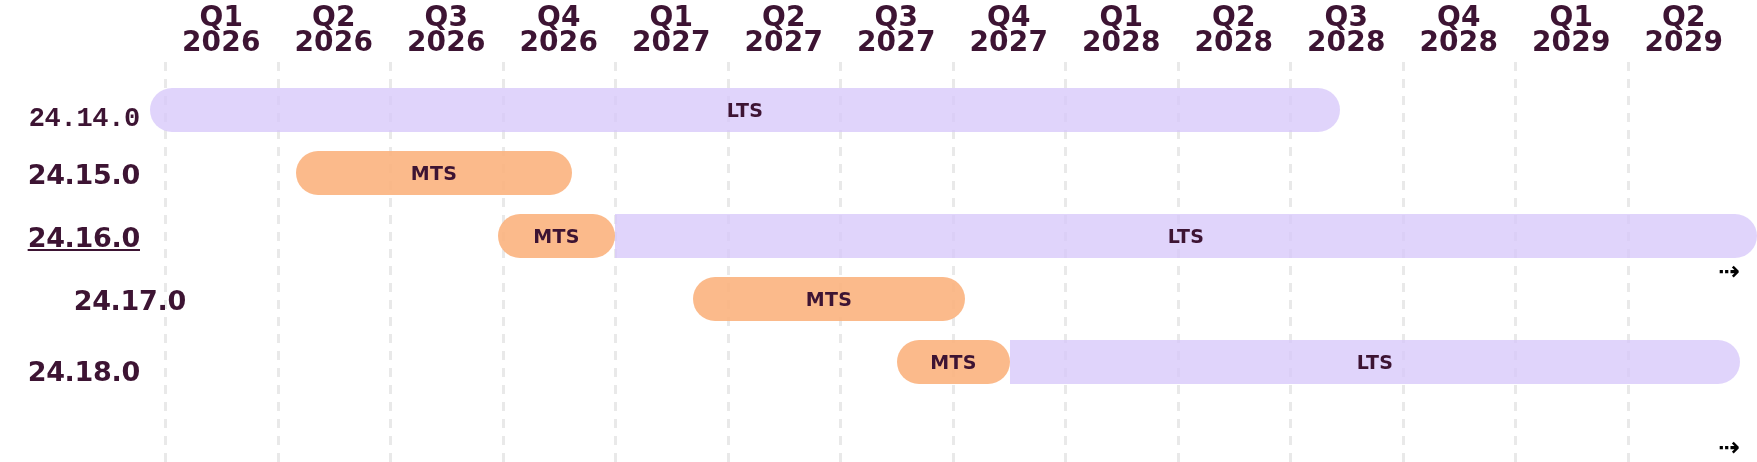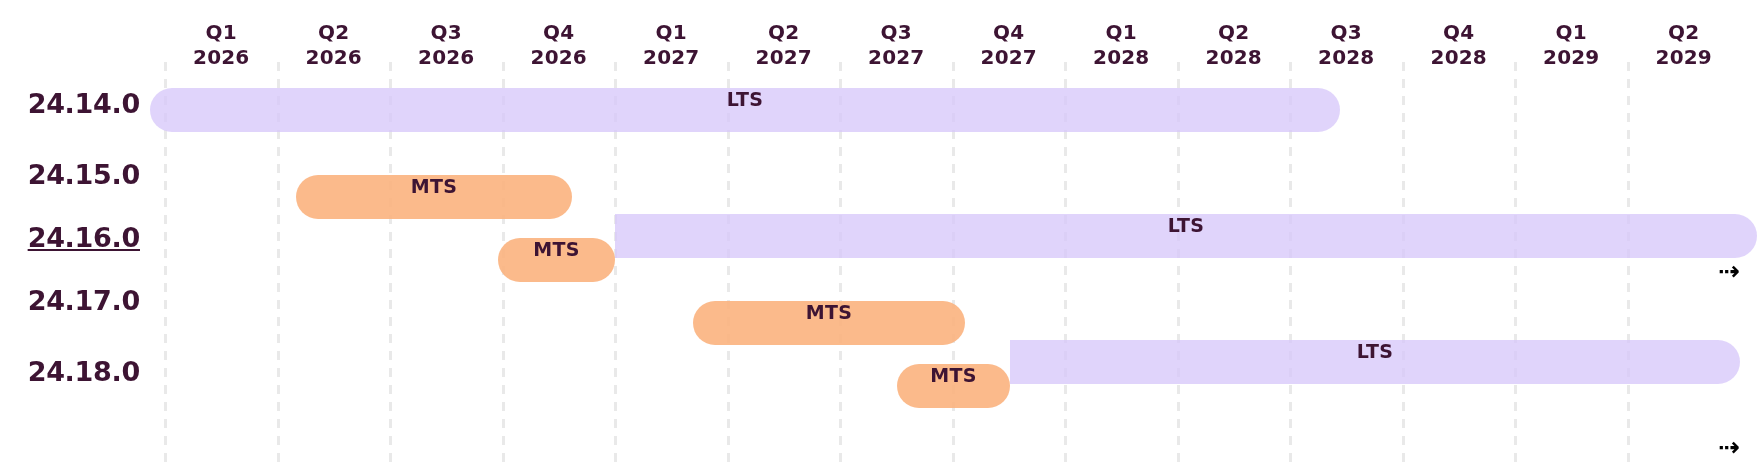--- a/index.html
+++ b/index.html
@@ -41,25 +41,25 @@
   
   .header-layer {
     position: absolute;
     left: 0;
     top: 0;
     width: 1757px;
     height: 62px;
   }
   .qhead {
     position: absolute;
-    top: 20px;
+    top: 4px;
     width: 112px;
     text-align: center;
     color: #3d1433;
-    font-size: 20px;
+    font-size: 28px;
     font-weight: bold;
     line-height: 25px;
     letter-spacing: 0.2px;
   }
   .qhead .q  { display: block; }
   .qhead .yr { display: block; }
 
   
   .rowlabel {
     position: absolute;
@@ -72,29 +72,30 @@
     letter-spacing: -0.3px;
     white-space: nowrap;
   }
 
   
   .bar {
     position: absolute;
     height: 44px;
     border-radius: 22px;
     display: flex;
+    align-items: center;
     justify-content: center;
     color: #3d1433;
     font-size: 19px;
     font-weight: bold;
     letter-spacing: 0.3px;
     box-sizing: border-box;
   }
   .bar.lts { background: rgba(214,198,250,0.75); }
-  .bar.mts { background: rgba(250,176,123,0.88); margin-top: 24px; }
+  .bar.mts { background: rgba(250,176,123,0.88); }
   .bar.flat-left  { border-top-left-radius: 0; border-bottom-left-radius: 0; }
 
   
   .cont-arrow {
     position: absolute;
     color: #000000;
     font-size: 26px;
     font-weight: bold;
     line-height: 1;
     letter-spacing: -1px;
@@ -175,24 +176,24 @@
         <span class="q">Q1</span>
         <span class="yr">2029</span>
       </div>
       <div class="qhead" style="left: 1627.75px;">
         <span class="q">Q2</span>
         <span class="yr">2029</span>
       </div>
     </div>
 
   <div id="rows-layer">
-      <div class="rowlabel" style="top: 88px;">24.14.0</div>
+      <div class="rowlabel" style="top: 104px; font-family: Liberation Mono, monospace;">24.14.0</div>
       <div class="rowlabel" style="top: 159px;">24.15.0</div>
       <div class="rowlabel" style="top: 222px; text-decoration: underline;">24.16.0</div>
-      <div class="rowlabel" style="top: 285px;">24.17.0</div>
+      <div class="rowlabel" style="top: 285px; padding-left: 46px;">24.17.0</div>
       <div class="rowlabel" style="top: 356px;">24.18.0</div>
     </div>
 
   <div id="bars-layer">
       <div class="bar lts" style="left: 150px; width: 1190px; top: 88px;">
         <span>LTS</span>
       </div>
       <div class="bar mts" style="left: 296px; width: 276px; top: 151px;">
         <span>MTS</span>
       </div>

